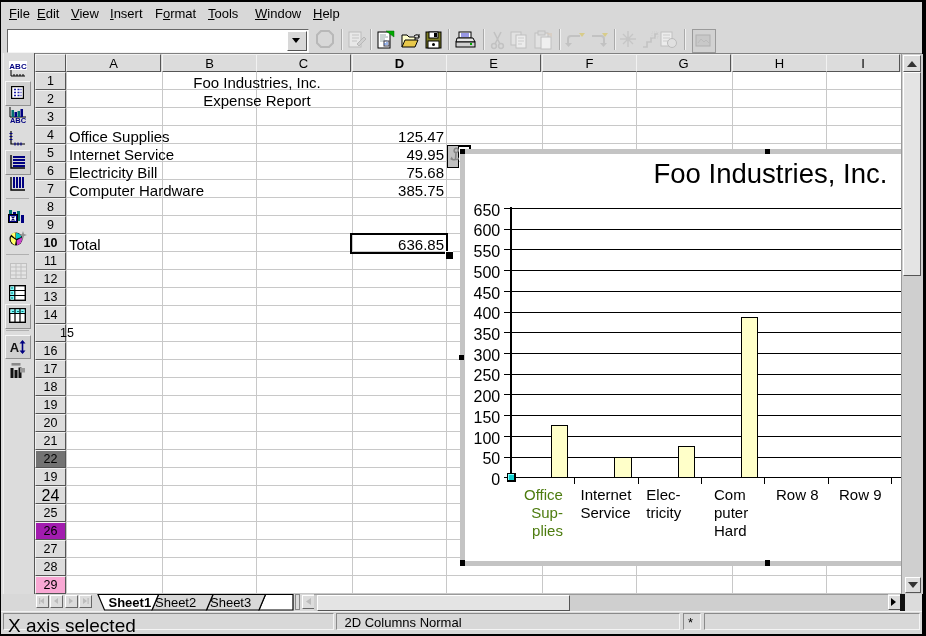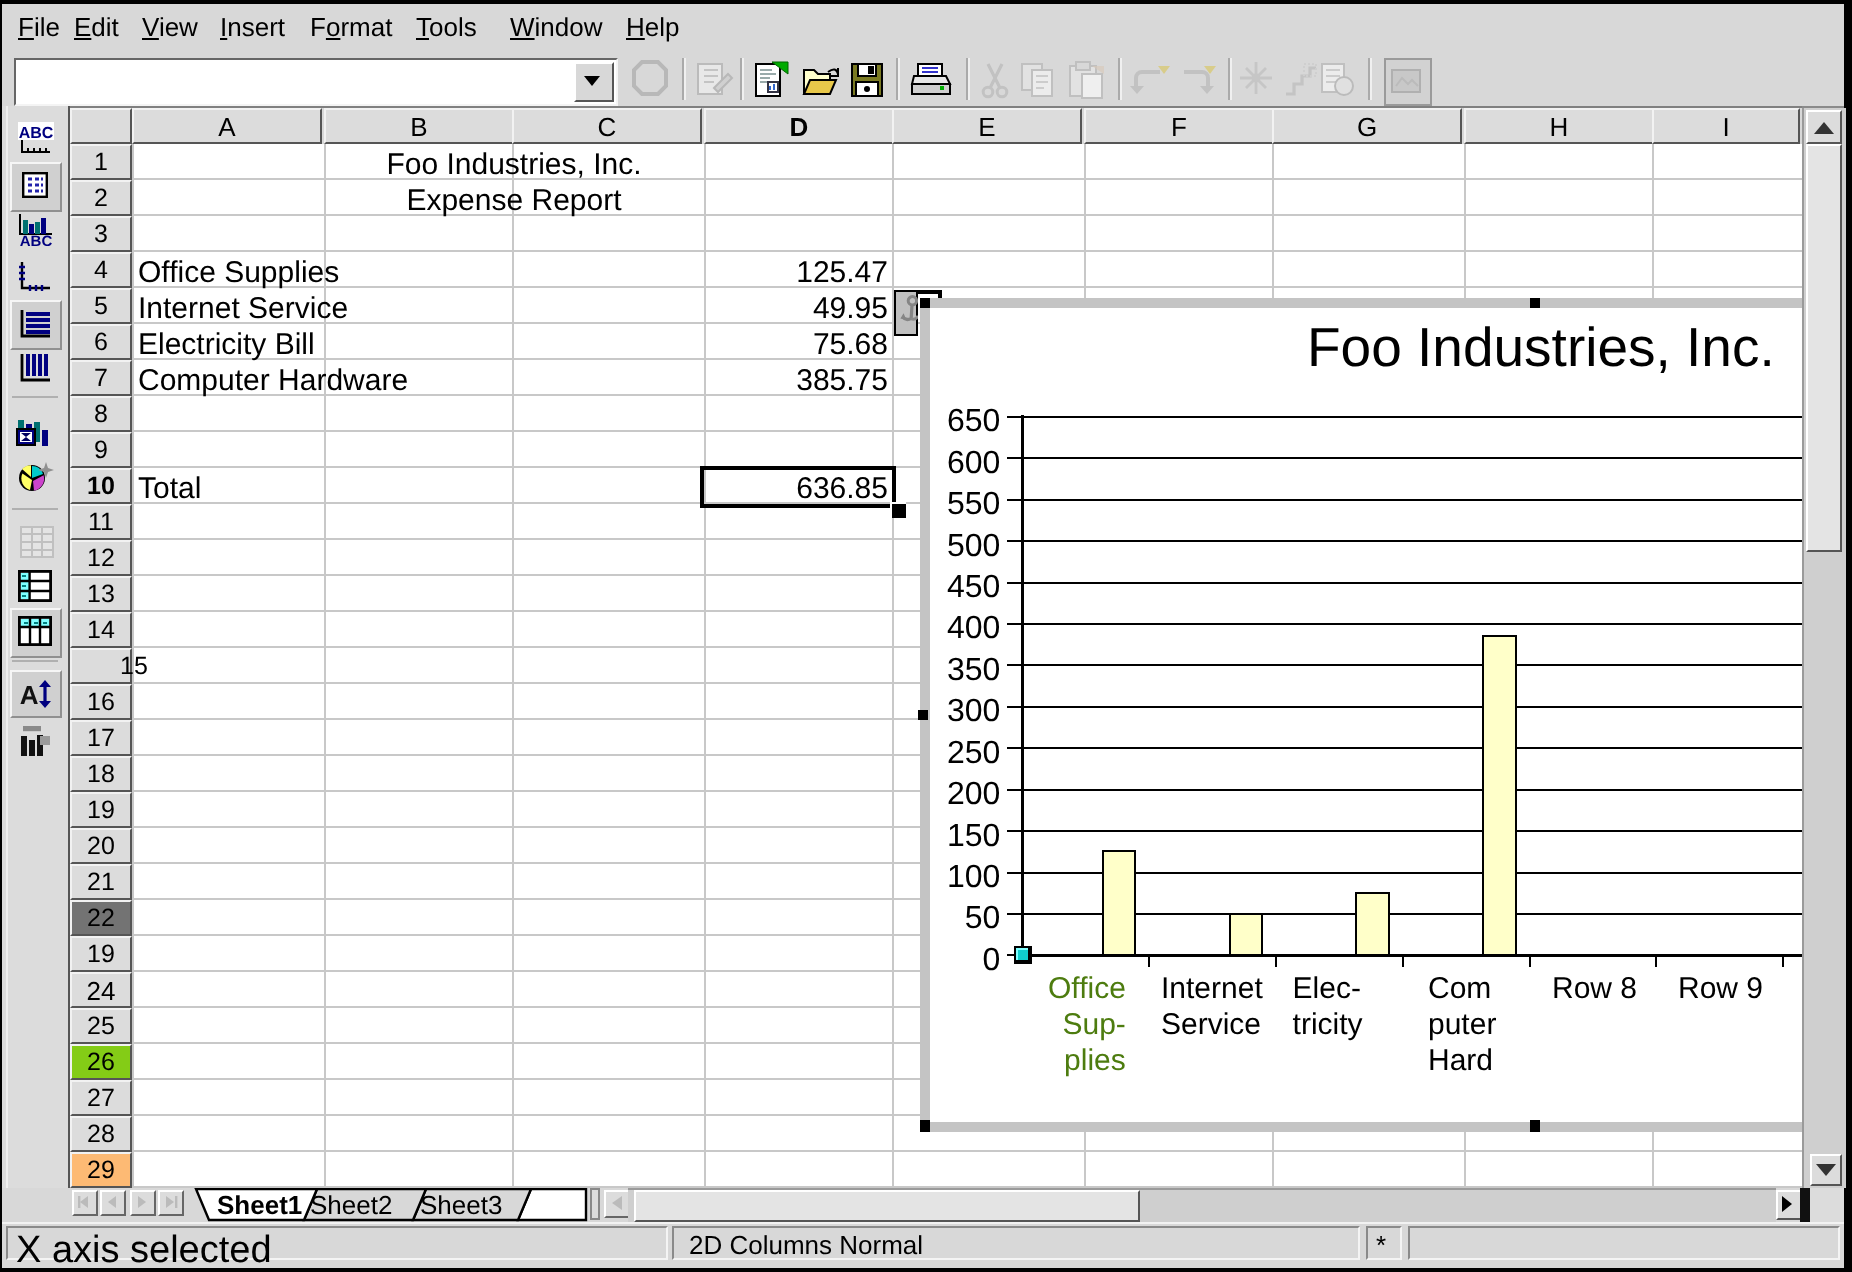--- a/index.html
+++ b/index.html
@@ -266,26 +266,26 @@
 <div class="abs" style="left:35px;top:306px;width:31px;height:18px;background:#dcdcdc;box-sizing:border-box;border-left:1px solid #f2f2f2;border-top:1px solid #f2f2f2;border-right:1px solid #555;border-bottom:1px solid #555;text-align:center;font-size:12.5px;font-weight:normal;line-height:17px;color:#000;">14</div>
 <div class="abs" style="left:35px;top:324px;width:31px;height:18px;background:#dcdcdc;box-sizing:border-box;border-left:1px solid #f2f2f2;border-top:1px solid #f2f2f2;border-right:1px solid #555;border-bottom:1px solid #555;text-align:center;font-size:12.5px;font-weight:normal;line-height:17px;color:#000;padding-left:24px;">15</div>
 <div class="abs" style="left:35px;top:342px;width:31px;height:18px;background:#dcdcdc;box-sizing:border-box;border-left:1px solid #f2f2f2;border-top:1px solid #f2f2f2;border-right:1px solid #555;border-bottom:1px solid #555;text-align:center;font-size:12.5px;font-weight:normal;line-height:17px;color:#000;">16</div>
 <div class="abs" style="left:35px;top:360px;width:31px;height:18px;background:#dcdcdc;box-sizing:border-box;border-left:1px solid #f2f2f2;border-top:1px solid #f2f2f2;border-right:1px solid #555;border-bottom:1px solid #555;text-align:center;font-size:12.5px;font-weight:normal;line-height:17px;color:#000;">17</div>
 <div class="abs" style="left:35px;top:378px;width:31px;height:18px;background:#dcdcdc;box-sizing:border-box;border-left:1px solid #f2f2f2;border-top:1px solid #f2f2f2;border-right:1px solid #555;border-bottom:1px solid #555;text-align:center;font-size:12.5px;font-weight:normal;line-height:17px;color:#000;">18</div>
 <div class="abs" style="left:35px;top:396px;width:31px;height:18px;background:#dcdcdc;box-sizing:border-box;border-left:1px solid #f2f2f2;border-top:1px solid #f2f2f2;border-right:1px solid #555;border-bottom:1px solid #555;text-align:center;font-size:12.5px;font-weight:normal;line-height:17px;color:#000;">19</div>
 <div class="abs" style="left:35px;top:414px;width:31px;height:18px;background:#dcdcdc;box-sizing:border-box;border-left:1px solid #f2f2f2;border-top:1px solid #f2f2f2;border-right:1px solid #555;border-bottom:1px solid #555;text-align:center;font-size:12.5px;font-weight:normal;line-height:17px;color:#000;">20</div>
 <div class="abs" style="left:35px;top:432px;width:31px;height:18px;background:#dcdcdc;box-sizing:border-box;border-left:1px solid #f2f2f2;border-top:1px solid #f2f2f2;border-right:1px solid #555;border-bottom:1px solid #555;text-align:center;font-size:12.5px;font-weight:normal;line-height:17px;color:#000;">21</div>
 <div class="abs" style="left:35px;top:450px;width:31px;height:18px;background:#737373;box-sizing:border-box;border-left:1px solid #f2f2f2;border-top:1px solid #f2f2f2;border-right:1px solid #555;border-bottom:1px solid #555;text-align:center;font-size:12.5px;font-weight:normal;line-height:17px;color:#000;">22</div>
 <div class="abs" style="left:35px;top:468px;width:31px;height:18px;background:#dcdcdc;box-sizing:border-box;border-left:1px solid #f2f2f2;border-top:1px solid #f2f2f2;border-right:1px solid #555;border-bottom:1px solid #555;text-align:center;font-size:12.5px;font-weight:normal;line-height:17px;color:#000;">19</div>
-<div class="abs" style="left:35px;top:486px;width:31px;height:18px;background:#dcdcdc;box-sizing:border-box;border-left:1px solid #f2f2f2;border-top:1px solid #f2f2f2;border-right:1px solid #555;border-bottom:1px solid #555;text-align:center;font-size:13px;font-weight:normal;line-height:17px;color:#000;">24</div>
+<div class="abs" style="left:35px;top:486px;width:31px;height:18px;background:#dcdcdc;box-sizing:border-box;border-left:1px solid #f2f2f2;border-top:1px solid #f2f2f2;border-right:1px solid #555;border-bottom:1px solid #555;text-align:center;font-size:16px;font-weight:normal;line-height:17px;color:#000;">24</div>
 <div class="abs" style="left:35px;top:504px;width:31px;height:18px;background:#dcdcdc;box-sizing:border-box;border-left:1px solid #f2f2f2;border-top:1px solid #f2f2f2;border-right:1px solid #555;border-bottom:1px solid #555;text-align:center;font-size:12.5px;font-weight:normal;line-height:17px;color:#000;">25</div>
-<div class="abs" style="left:35px;top:522px;width:31px;height:18px;background:#84cc16;box-sizing:border-box;border-left:1px solid #f2f2f2;border-top:1px solid #f2f2f2;border-right:1px solid #555;border-bottom:1px solid #555;text-align:center;font-size:12.5px;font-weight:normal;line-height:17px;color:#000;">26</div>
+<div class="abs" style="left:35px;top:522px;width:31px;height:18px;background:#a21caf;box-sizing:border-box;border-left:1px solid #f2f2f2;border-top:1px solid #f2f2f2;border-right:1px solid #555;border-bottom:1px solid #555;text-align:center;font-size:12.5px;font-weight:normal;line-height:17px;color:#000;">26</div>
 <div class="abs" style="left:35px;top:540px;width:31px;height:18px;background:#dcdcdc;box-sizing:border-box;border-left:1px solid #f2f2f2;border-top:1px solid #f2f2f2;border-right:1px solid #555;border-bottom:1px solid #555;text-align:center;font-size:12.5px;font-weight:normal;line-height:17px;color:#000;">27</div>
 <div class="abs" style="left:35px;top:558px;width:31px;height:18px;background:#dcdcdc;box-sizing:border-box;border-left:1px solid #f2f2f2;border-top:1px solid #f2f2f2;border-right:1px solid #555;border-bottom:1px solid #555;text-align:center;font-size:12.5px;font-weight:normal;line-height:17px;color:#000;">28</div>
-<div class="abs" style="left:35px;top:576px;width:31px;height:18px;background:#fdba74;box-sizing:border-box;border-left:1px solid #f2f2f2;border-top:1px solid #f2f2f2;border-right:1px solid #555;border-bottom:1px solid #555;text-align:center;font-size:12.5px;font-weight:normal;line-height:17px;color:#000;">29</div>
+<div class="abs" style="left:35px;top:576px;width:31px;height:18px;background:#f9a8d4;box-sizing:border-box;border-left:1px solid #f2f2f2;border-top:1px solid #f2f2f2;border-right:1px solid #555;border-bottom:1px solid #555;text-align:center;font-size:12.5px;font-weight:normal;line-height:17px;color:#000;">29</div>
 <div class="abs" style="top:73.5px;font-size:15px;color:#000;white-space:nowrap;left:107px;width:300px;text-align:center;">Foo Industries, Inc.</div>
 <div class="abs" style="top:91.5px;font-size:15px;color:#000;white-space:nowrap;left:107px;width:300px;text-align:center;">Expense Report</div>
 <div class="abs" style="top:127.5px;font-size:15px;color:#000;white-space:nowrap;left:69px;">Office Supplies</div>
 <div class="abs" style="top:145.5px;font-size:15px;color:#000;white-space:nowrap;left:69px;">Internet Service</div>
 <div class="abs" style="top:163.5px;font-size:15px;color:#000;white-space:nowrap;left:69px;">Electricity Bill</div>
 <div class="abs" style="top:181.5px;font-size:15px;color:#000;white-space:nowrap;left:69px;">Computer Hardware</div>
 <div class="abs" style="top:235.5px;font-size:15px;color:#000;white-space:nowrap;left:69px;">Total</div>
 <div class="abs" style="top:127.5px;font-size:15px;color:#000;white-space:nowrap;left:324px;width:120px;text-align:right;">125.47</div>
 <div class="abs" style="top:145.5px;font-size:15px;color:#000;white-space:nowrap;left:324px;width:120px;text-align:right;">49.95</div>
 <div class="abs" style="top:163.5px;font-size:15px;color:#000;white-space:nowrap;left:324px;width:120px;text-align:right;">75.68</div>

